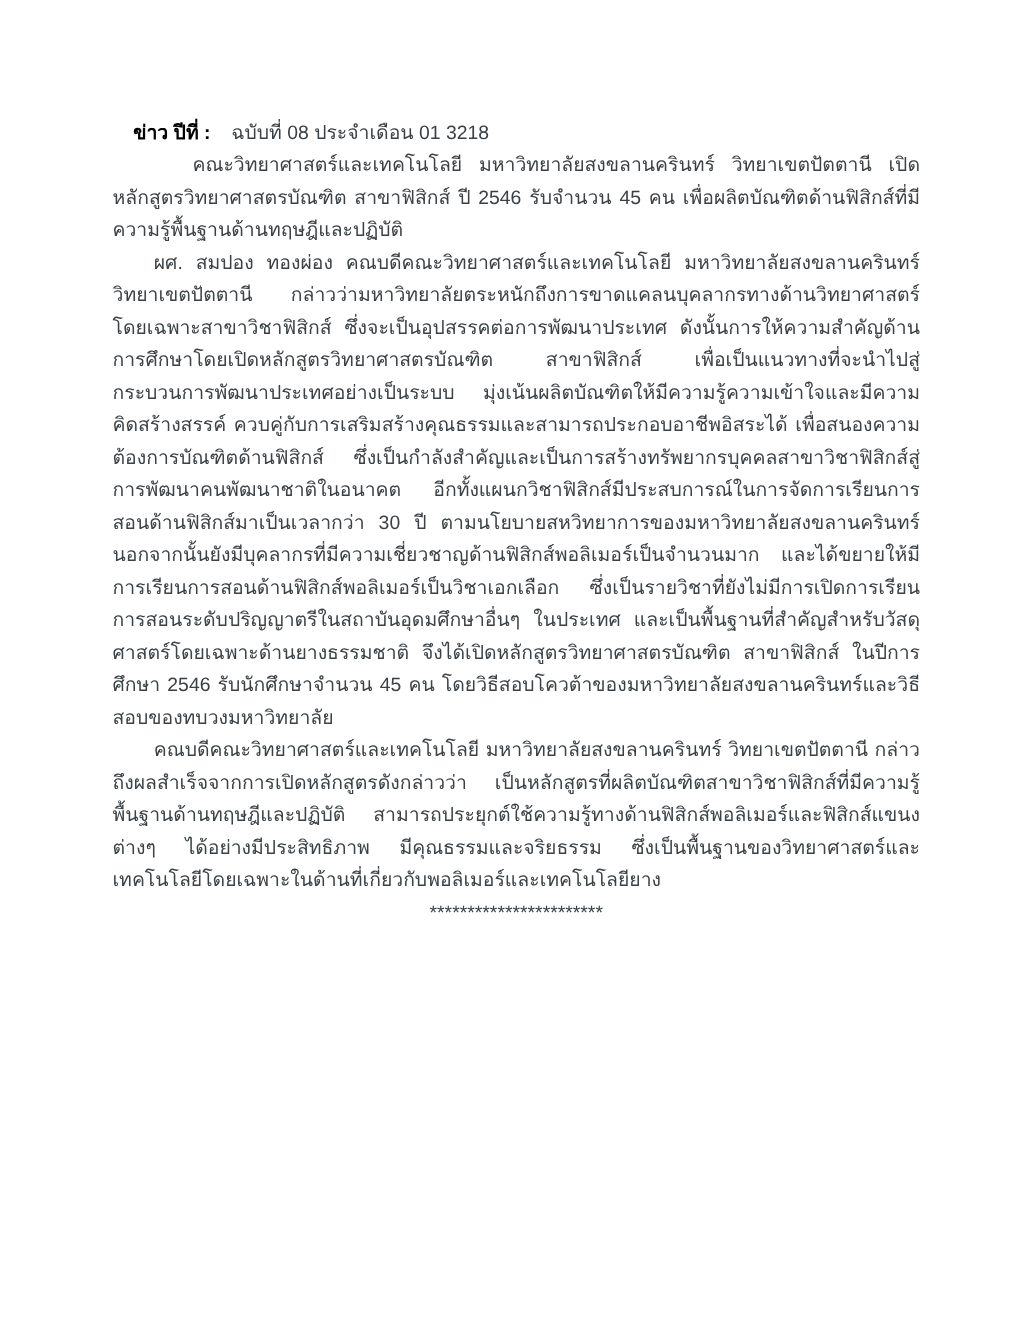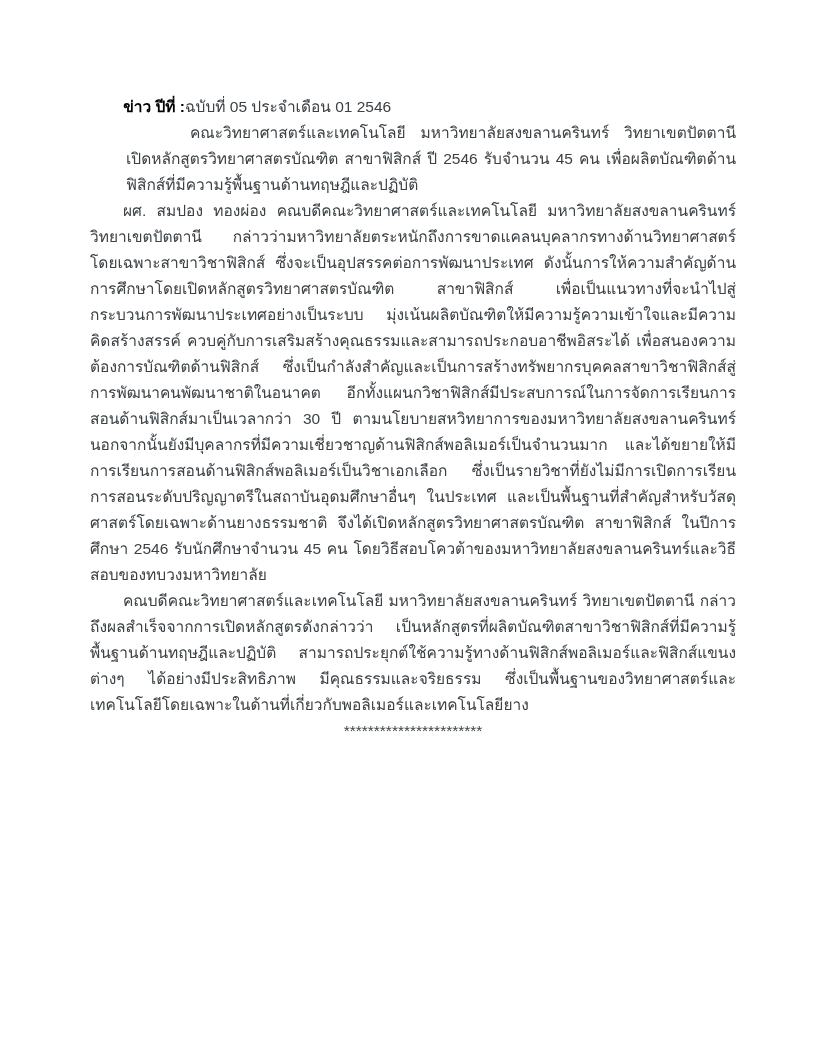--- a/index.html
+++ b/index.html
@@ -29,42 +29,42 @@
     margin: 0;
     text-align: justify;
   }
   .label {
     font-weight: bold;
     color: #000000;
   }
   .label-col {
     display: inline-block;
     width: 95px;
-    text-align: right;
+    text-align: center;
     vertical-align: top;
   }
   .para {
     margin: 0;
     text-align: justify;
   }
-  .indent-lg { text-indent: 64px; margin-left: 36px; }
+  .indent-lg { text-indent: 64px; }
   .indent-sm { text-indent: 33px; }
   .separator {
     margin: 0;
     text-align: center;
     color: #3b4144;
   }
 </style>
 </head>
 <body>
 
 <div class="page">
   <div class="content">
 
-    <div class="meta-row"><span class="label label-col">ข่าว ปีที่ :</span><span>ฉบับที่ 05 ประจำเดือน 01 2546</span></div>
+    <div class="meta-row"><span class="label label-col">ข่าว ปีที่ :</span><span>ฉบับที่ 08 ประจำเดือน 01 3218</span></div>
 
 
 
     <p class="para indent-lg">คณะวิทยาศาสตร์และเทคโนโลยี มหาวิทยาลัยสงขลานครินทร์ วิทยาเขตปัตตานี เปิดหลักสูตรวิทยาศาสตรบัณฑิต สาขาฟิสิกส์ ปี 2546 รับจำนวน 45 คน เพื่อผลิตบัณฑิตด้านฟิสิกส์ที่มีความรู้พื้นฐานด้านทฤษฎีและปฏิบัติ</p>
 
     <p class="para indent-sm">ผศ. สมปอง ทองผ่อง คณบดีคณะวิทยาศาสตร์และเทคโนโลยี มหาวิทยาลัยสงขลานครินทร์ วิทยาเขตปัตตานี กล่าวว่ามหาวิทยาลัยตระหนักถึงการขาดแคลนบุคลากรทางด้านวิทยาศาสตร์โดยเฉพาะสาขาวิชาฟิสิกส์ ซึ่งจะเป็นอุปสรรคต่อการพัฒนาประเทศ ดังนั้นการให้ความสำคัญด้านการศึกษาโดยเปิดหลักสูตรวิทยาศาสตรบัณฑิต สาขาฟิสิกส์ เพื่อเป็นแนวทางที่จะนำไปสู่กระบวนการพัฒนาประเทศอย่างเป็นระบบ มุ่งเน้นผลิตบัณฑิตให้มีความรู้ความเข้าใจและมีความคิดสร้างสรรค์ ควบคู่กับการเสริมสร้างคุณธรรมและสามารถประกอบอาชีพอิสระได้ เพื่อสนองความต้องการบัณฑิตด้านฟิสิกส์ ซึ่งเป็นกำลังสำคัญและเป็นการสร้างทรัพยากรบุคคลสาขาวิชาฟิสิกส์สู่การพัฒนาคนพัฒนาชาติในอนาคต อีกทั้งแผนกวิชาฟิสิกส์มีประสบการณ์ในการจัดการเรียนการสอนด้านฟิสิกส์มาเป็นเวลากว่า 30 ปี ตามนโยบายสหวิทยาการของมหาวิทยาลัยสงขลานครินทร์ นอกจากนั้นยังมีบุคลากรที่มีความเชี่ยวชาญด้านฟิสิกส์พอลิเมอร์เป็นจำนวนมาก และได้ขยายให้มีการเรียนการสอนด้านฟิสิกส์พอลิเมอร์เป็นวิชาเอกเลือก ซึ่งเป็นรายวิชาที่ยังไม่มีการเปิดการเรียนการสอนระดับปริญญาตรีในสถาบันอุดมศึกษาอื่นๆ ในประเทศ และเป็นพื้นฐานที่สำคัญสำหรับวัสดุศาสตร์โดยเฉพาะด้านยางธรรมชาติ จึงได้เปิดหลักสูตรวิทยาศาสตรบัณฑิต สาขาฟิสิกส์ ในปีการศึกษา 2546 รับนักศึกษาจำนวน 45 คน โดยวิธีสอบโควต้าของมหาวิทยาลัยสงขลานครินทร์และวิธีสอบของทบวงมหาวิทยาลัย</p>
 
     <p class="para indent-sm">คณบดีคณะวิทยาศาสตร์และเทคโนโลยี มหาวิทยาลัยสงขลานครินทร์ วิทยาเขตปัตตานี กล่าวถึงผลสำเร็จจากการเปิดหลักสูตรดังกล่าวว่า เป็นหลักสูตรที่ผลิตบัณฑิตสาขาวิชาฟิสิกส์ที่มีความรู้พื้นฐานด้านทฤษฎีและปฏิบัติ สามารถประยุกต์ใช้ความรู้ทางด้านฟิสิกส์พอลิเมอร์และฟิสิกส์แขนงต่างๆ ได้อย่างมีประสิทธิภาพ มีคุณธรรมและจริยธรรม ซึ่งเป็นพื้นฐานของวิทยาศาสตร์และเทคโนโลยีโดยเฉพาะในด้านที่เกี่ยวกับพอลิเมอร์และเทคโนโลยียาง</p>
 
     <div class="separator">***********************</div>

